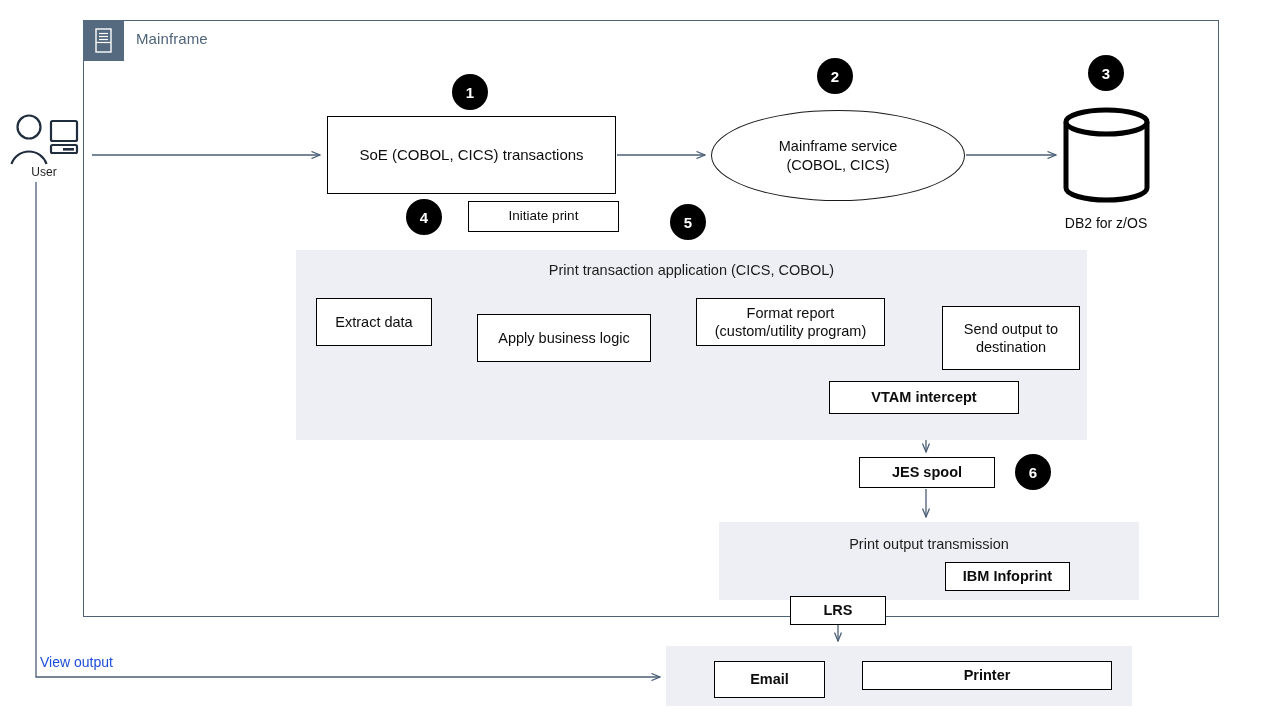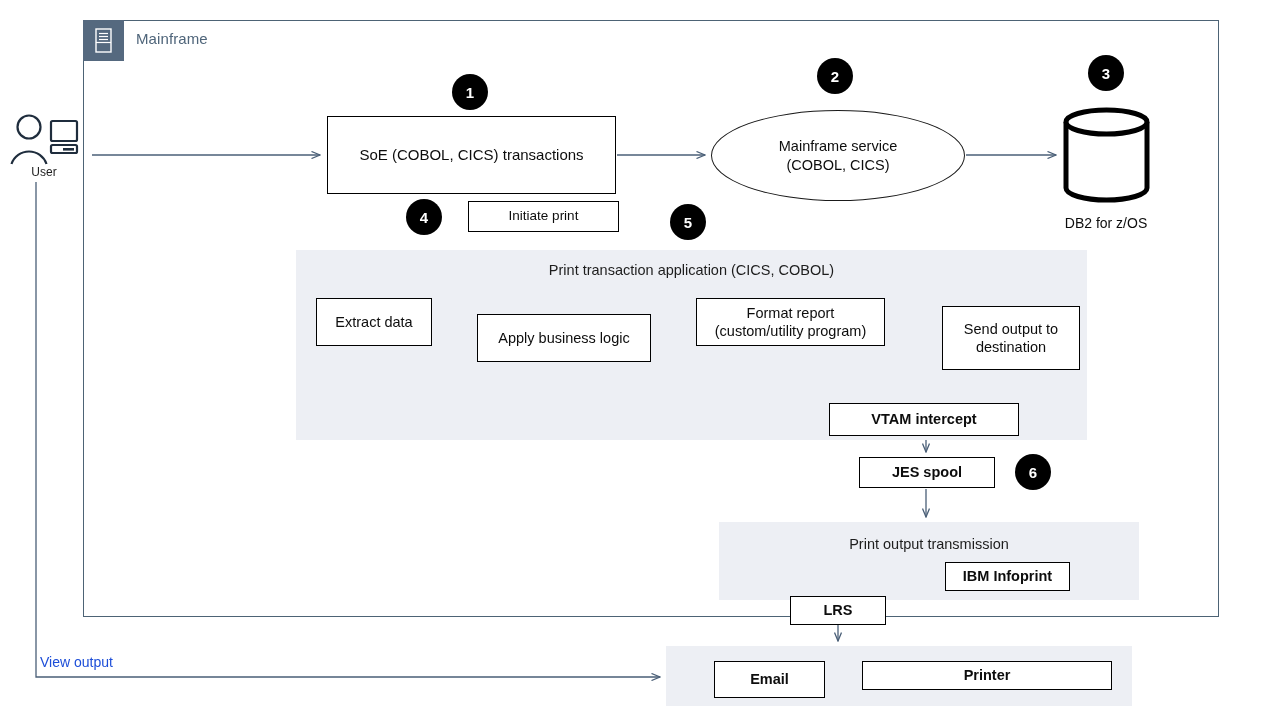--- a/index.html
+++ b/index.html
@@ -121,21 +121,21 @@
     white-space: nowrap;
   }
   #panel-print-app-title      { left: 296px; top: 262px; width: 791px; text-align: center; }
   #panel-print-transmit-title { left: 719px; top: 536px; width: 420px; text-align: center; }
 
   
   #box-extract   { left: 316px; top: 298px; width: 116px; height: 48px; }
   #box-logic     { left: 477px; top: 298px; width: 174px; height: 48px; margin-top: 16px; }
   #box-format    { left: 696px; top: 298px; width: 189px; height: 48px; }
   #box-send      { left: 930px; top: 306px; width: 138px; height: 64px; margin-left: 12px; }
-  #box-vtam      { left: 829px; top: 381px; width: 190px; height: 33px; margin-top: 22px; }
+  #box-vtam      { left: 829px; top: 381px; width: 190px; height: 33px; }
   #box-jes       { left: 859px; top: 457px; width: 136px; height: 31px; }
   #box-lrs       { left: 790px; top: 548px; width: 96px; height: 29px; margin-top: 48px; }
   #box-infoprint { left: 945px; top: 562px; width: 125px; height: 29px; }
   #box-email     { left: 714px; top: 661px; width: 111px; height: 37px; }
   #box-printer   { left: 862px; top: 661px; width: 250px; height: 29px; }
 
   
   .badge {
     border-radius: 50%;
     background: #000000;

